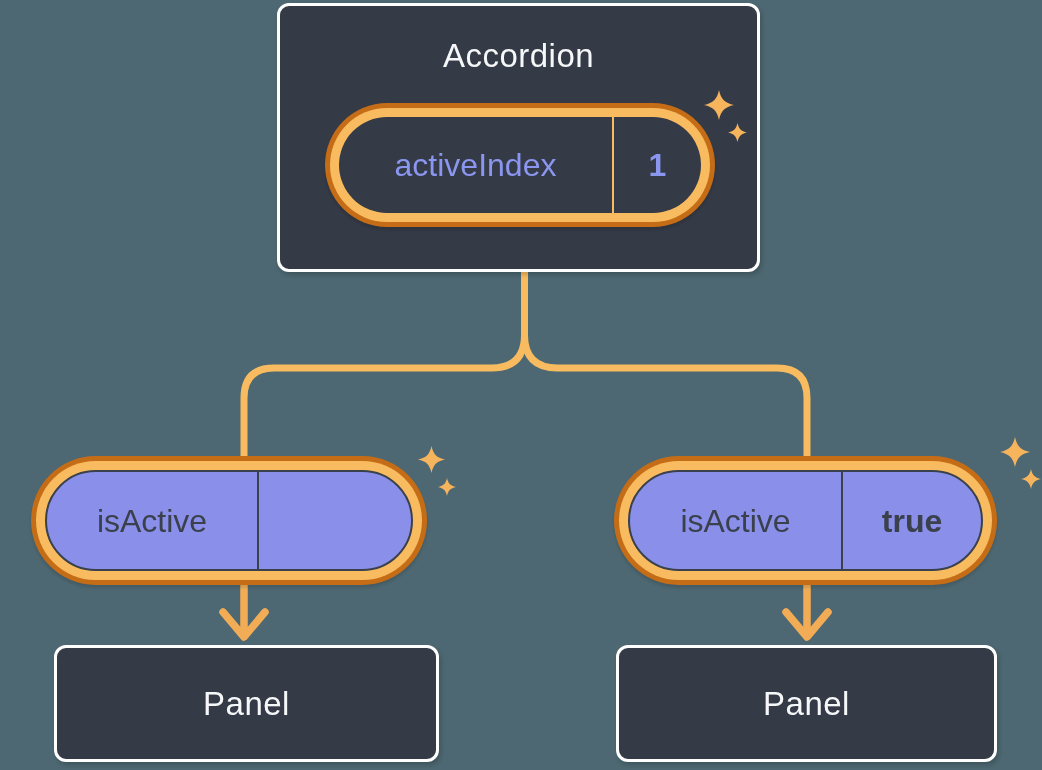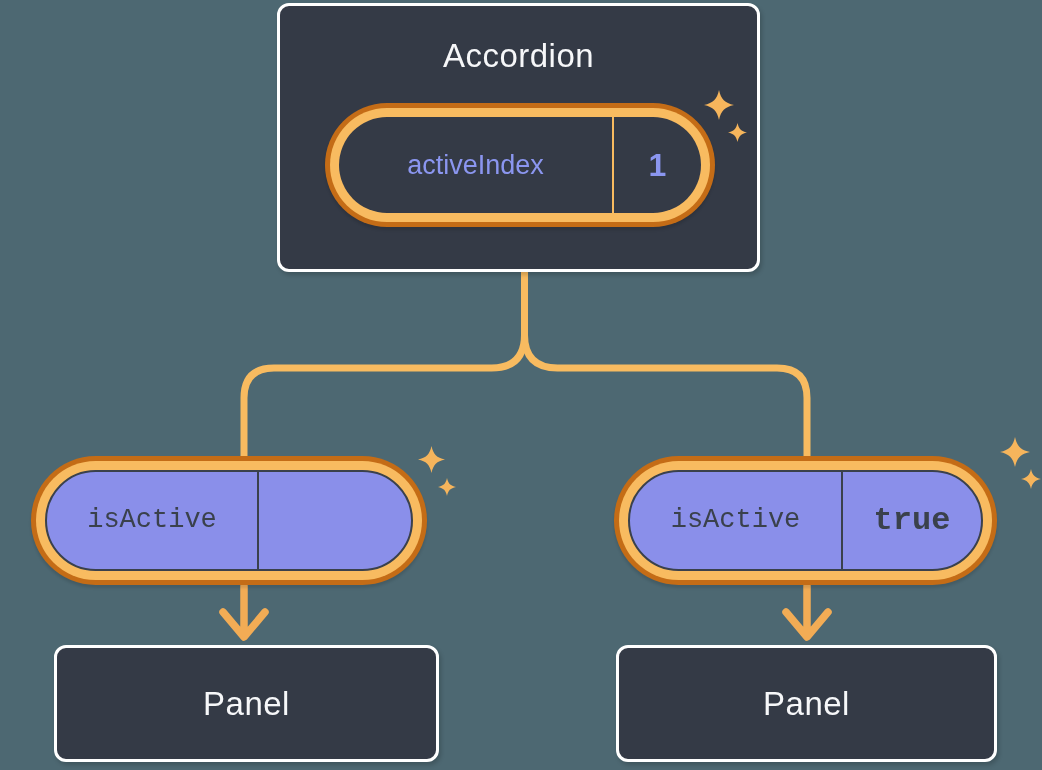--- a/index.html
+++ b/index.html
@@ -80,24 +80,24 @@
   .pill-inner.prop{
     background:var(--pill-fill-prop);
     border:2px solid var(--pill-outline-prop);
   }
   .pill-section{
     display:flex;
     align-items:center;
     justify-content:center;
     line-height:1;
   }
-  .pill-label{font-size:27px;font-weight:400;}
+  .pill-label{font-size:32px;font-weight:400;}
   .pill-value{font-size:32px;font-weight:700;}
   .state .pill-label,.state .pill-value{color:var(--pill-text-state);}
-  .prop .pill-label,.prop .pill-value{color:var(--pill-text-prop);font-family:Liberation Mono, monospace;}
+  .prop .pill-label,.prop .pill-value{color:var(--pill-text-prop);}
   .pill-divider{width:2px;align-self:stretch;}
   .state .pill-divider{background:var(--pill-ring-inner);}
   .prop .pill-divider{background:var(--pill-outline-prop);}
 
   svg.overlay{position:absolute;left:0;top:0;pointer-events:none;}
   .connector-path{fill:none;stroke:var(--connector);stroke-width:7;}
   .arrow-path{fill:none;stroke:var(--arrow);stroke-width:7.5;stroke-linecap:round;stroke-linejoin:round;}
   .sparkle{fill:var(--sparkle);}
   .z1{z-index:1}.z2{z-index:2}.z3{z-index:3}
 </style>

